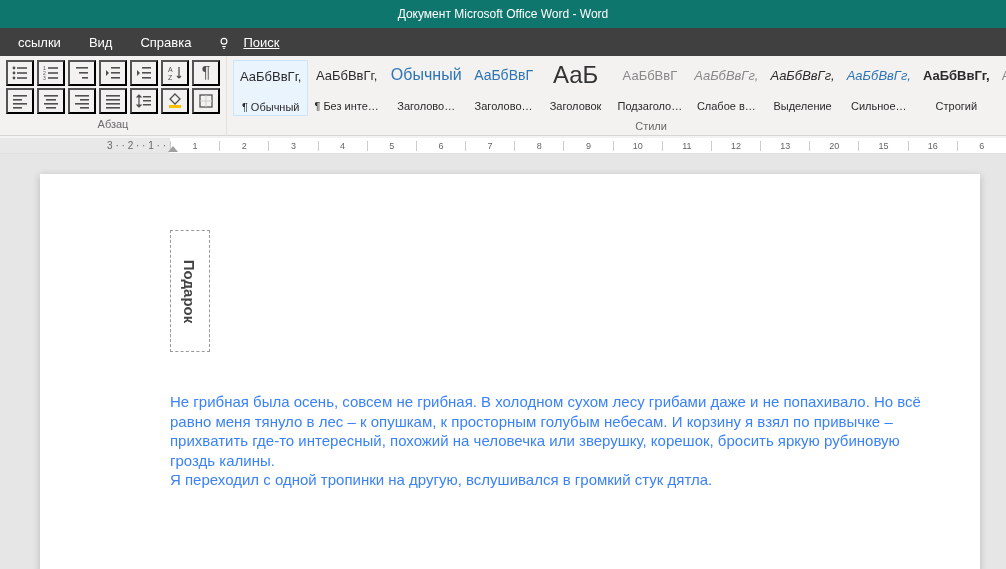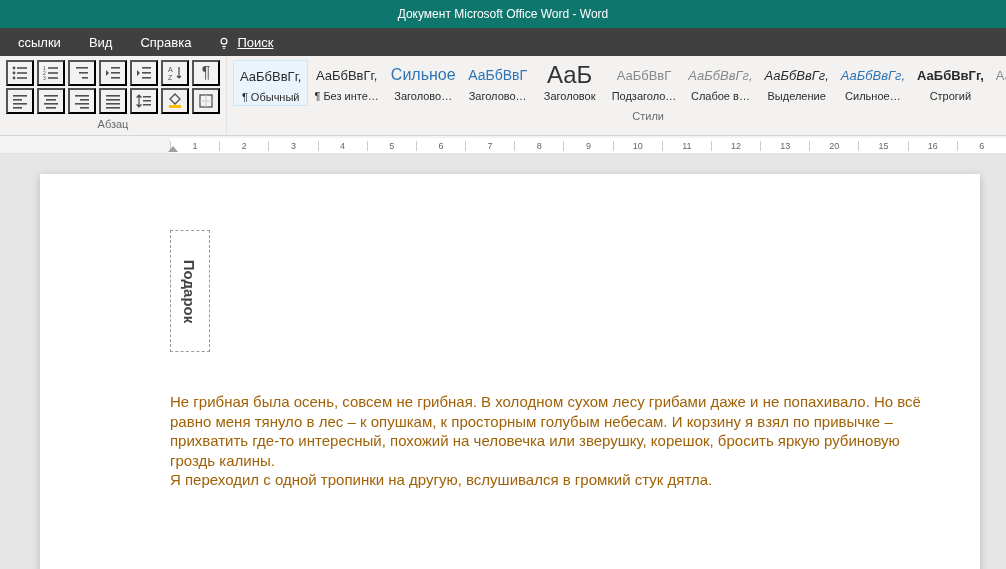--- a/index.html
+++ b/index.html
@@ -1,42 +1,42 @@
 <!DOCTYPE html>
 <html><head>
   <meta charset="utf-8">
   <style>
     *{margin:0;padding:0;box-sizing:border-box;}
     body{font-family:"Segoe UI",Arial,sans-serif;font-size:12px;color:#444;background:#f3f3f3;width:1006px;height:569px;overflow:hidden;}
     .title-bar{height:28px;background:#0f766e;color:#fff;display:flex;align-items:center;justify-content:center;font-size:12px;}
     .menu-bar{height:28px;background:#404040;color:#fff;display:flex;align-items:center;padding:0 4px;font-size:13px;}
     .menu-item{padding:6px 14px;cursor:pointer;}
-    .search-group{display:flex;align-items:flex-end;padding:0 12px;gap:6px;text-decoration:underline;}
+    .search-group{display:flex;align-items:flex-end;padding:0 12px;gap:12px;text-decoration:underline;}
     .ribbon{background:#f3f2f1;border-bottom:1px solid #d6d6d6;height:80px;display:flex;}
     .ribbon-panel{border-right:1px solid #e1e1e1;padding:4px 6px 0 6px;display:flex;flex-direction:column;align-items:center;gap:0;}
     .para-grid{display:flex;flex-direction:column;gap:2px;}
     .pg-row{display:flex;gap:3px;}
     .pg-btn{width:28px;height:26px;background:#f3f2f1;display:flex;align-items:center;justify-content:center;color:#505050;font-size:14px;}
     .panel-label{font-size:11px;color:#6a6a6a;margin-top:4px;text-align:center;}
     .styles-panel{flex:1;display:flex;flex-direction:column;}
     .styles-row{display:flex;gap:0;overflow:hidden;}
-    .style-item{min-width:72px;padding:2px 6px;display:flex;flex-direction:column;align-items:center;gap:2px;color:#2b2b2b;}
+    .style-item{min-width:72px;padding:2px 6px;display:flex;flex-direction:column;align-items:center;gap:12px;color:#2b2b2b;}
     .style-item.sel{border:1px solid #cde6f7;background:#eaf4fd;}
     .style-prev{font-size:13px;white-space:nowrap;height:26px;display:flex;align-items:center;}
     .style-name{font-size:11px;white-space:nowrap;}
     .ruler-area{height:18px;background:#f3f3f3;border-bottom:1px solid #e1e1e1;position:relative;font-size:10px;color:#666;}
     .ruler{position:absolute;left:170px;right:0;top:2px;height:15px;background:#fff;display:flex;align-items:center;}
     .ruler-left{position:absolute;left:0;width:170px;top:2px;height:15px;background:#e8e8e8;text-align:right;padding-right:4px;line-height:15px;}
     .rtick{flex:1;text-align:center;border-left:1px solid #ccc;font-size:9px;}
     .indent-marker{position:absolute;width:0;height:0;border-left:5px solid transparent;border-right:5px solid transparent;border-bottom:6px solid #a0a0a0;top:10px;left:168px;}
     .doc-area{height:435px;overflow:auto;background:#e6e6e6;padding:20px 0 0 40px;}
     .page{width:940px;background:#fff;box-shadow:0 2px 8px rgba(0,0,0,0.2);padding:56px 56px 32px 130px;min-height:400px;}
     .title-box{border:1px dashed #999;width:40px;height:122px;display:flex;align-items:center;justify-content:center;margin-bottom:40px;}
     .title-vert{transform:rotate(90deg);font-weight:bold;font-family:Arial;font-size:15px;white-space:nowrap;}
-    .body-text{font-family:Arial;font-size:15px;line-height:1.3;color:#a16207;}
+    .body-text{font-family:Arial;font-size:15px;line-height:1.3;color:#3b82f6;}
     .body-text p{margin:0;}
     svg{display:block;}
   </style>
 </head>
 <body>
 
 <div class="title-bar">
   <span>Документ Microsoft Office Word  -  Word</span>
 </div>
 
@@ -173,21 +173,21 @@
     <div class="styles-row">
       <div class="style-item sel">
           <span class="style-prev">АаБбВвГг,</span>
           <span class="style-name">¶ Обычный</span>
         </div>
       <div class="style-item">
           <span class="style-prev">АаБбВвГг,</span>
           <span class="style-name">¶ Без инте…</span>
         </div>
       <div class="style-item">
-          <span class="style-prev" style="color:#2e74b5;font-size:16px">Сильное</span>
+          <span class="style-prev" style="color:#2e74b5;font-size:16px">Обычный</span>
           <span class="style-name">Заголово…</span>
         </div>
       <div class="style-item">
           <span class="style-prev" style="color:#2e74b5;font-size:14px">АаБбВвГ</span>
           <span class="style-name">Заголово…</span>
         </div>
       <div class="style-item">
           <span class="style-prev" style="font-size:24px;color:#333">АаБ</span>
           <span class="style-name">Заголовок</span>
         </div>
@@ -214,20 +214,23 @@
       <div class="style-item">
           <span class="style-prev" style="color:#888">АаБбВвГг,</span>
           <span class="style-name">Цитата</span>
         </div>
     </div>
     <div class="panel-label">Стили</div>
   </div>
 </div>
 
 <div class="ruler-area">
+  <div class="ruler-left">
+    <span>3</span> · · <span>2</span> · · <span>1</span> · ·
+  </div>
   <div class="ruler">
     <div class="rtick">1</div>
     <div class="rtick">2</div>
     <div class="rtick">3</div>
     <div class="rtick">4</div>
     <div class="rtick">5</div>
     <div class="rtick">6</div>
     <div class="rtick">7</div>
     <div class="rtick">8</div>
     <div class="rtick">9</div>

